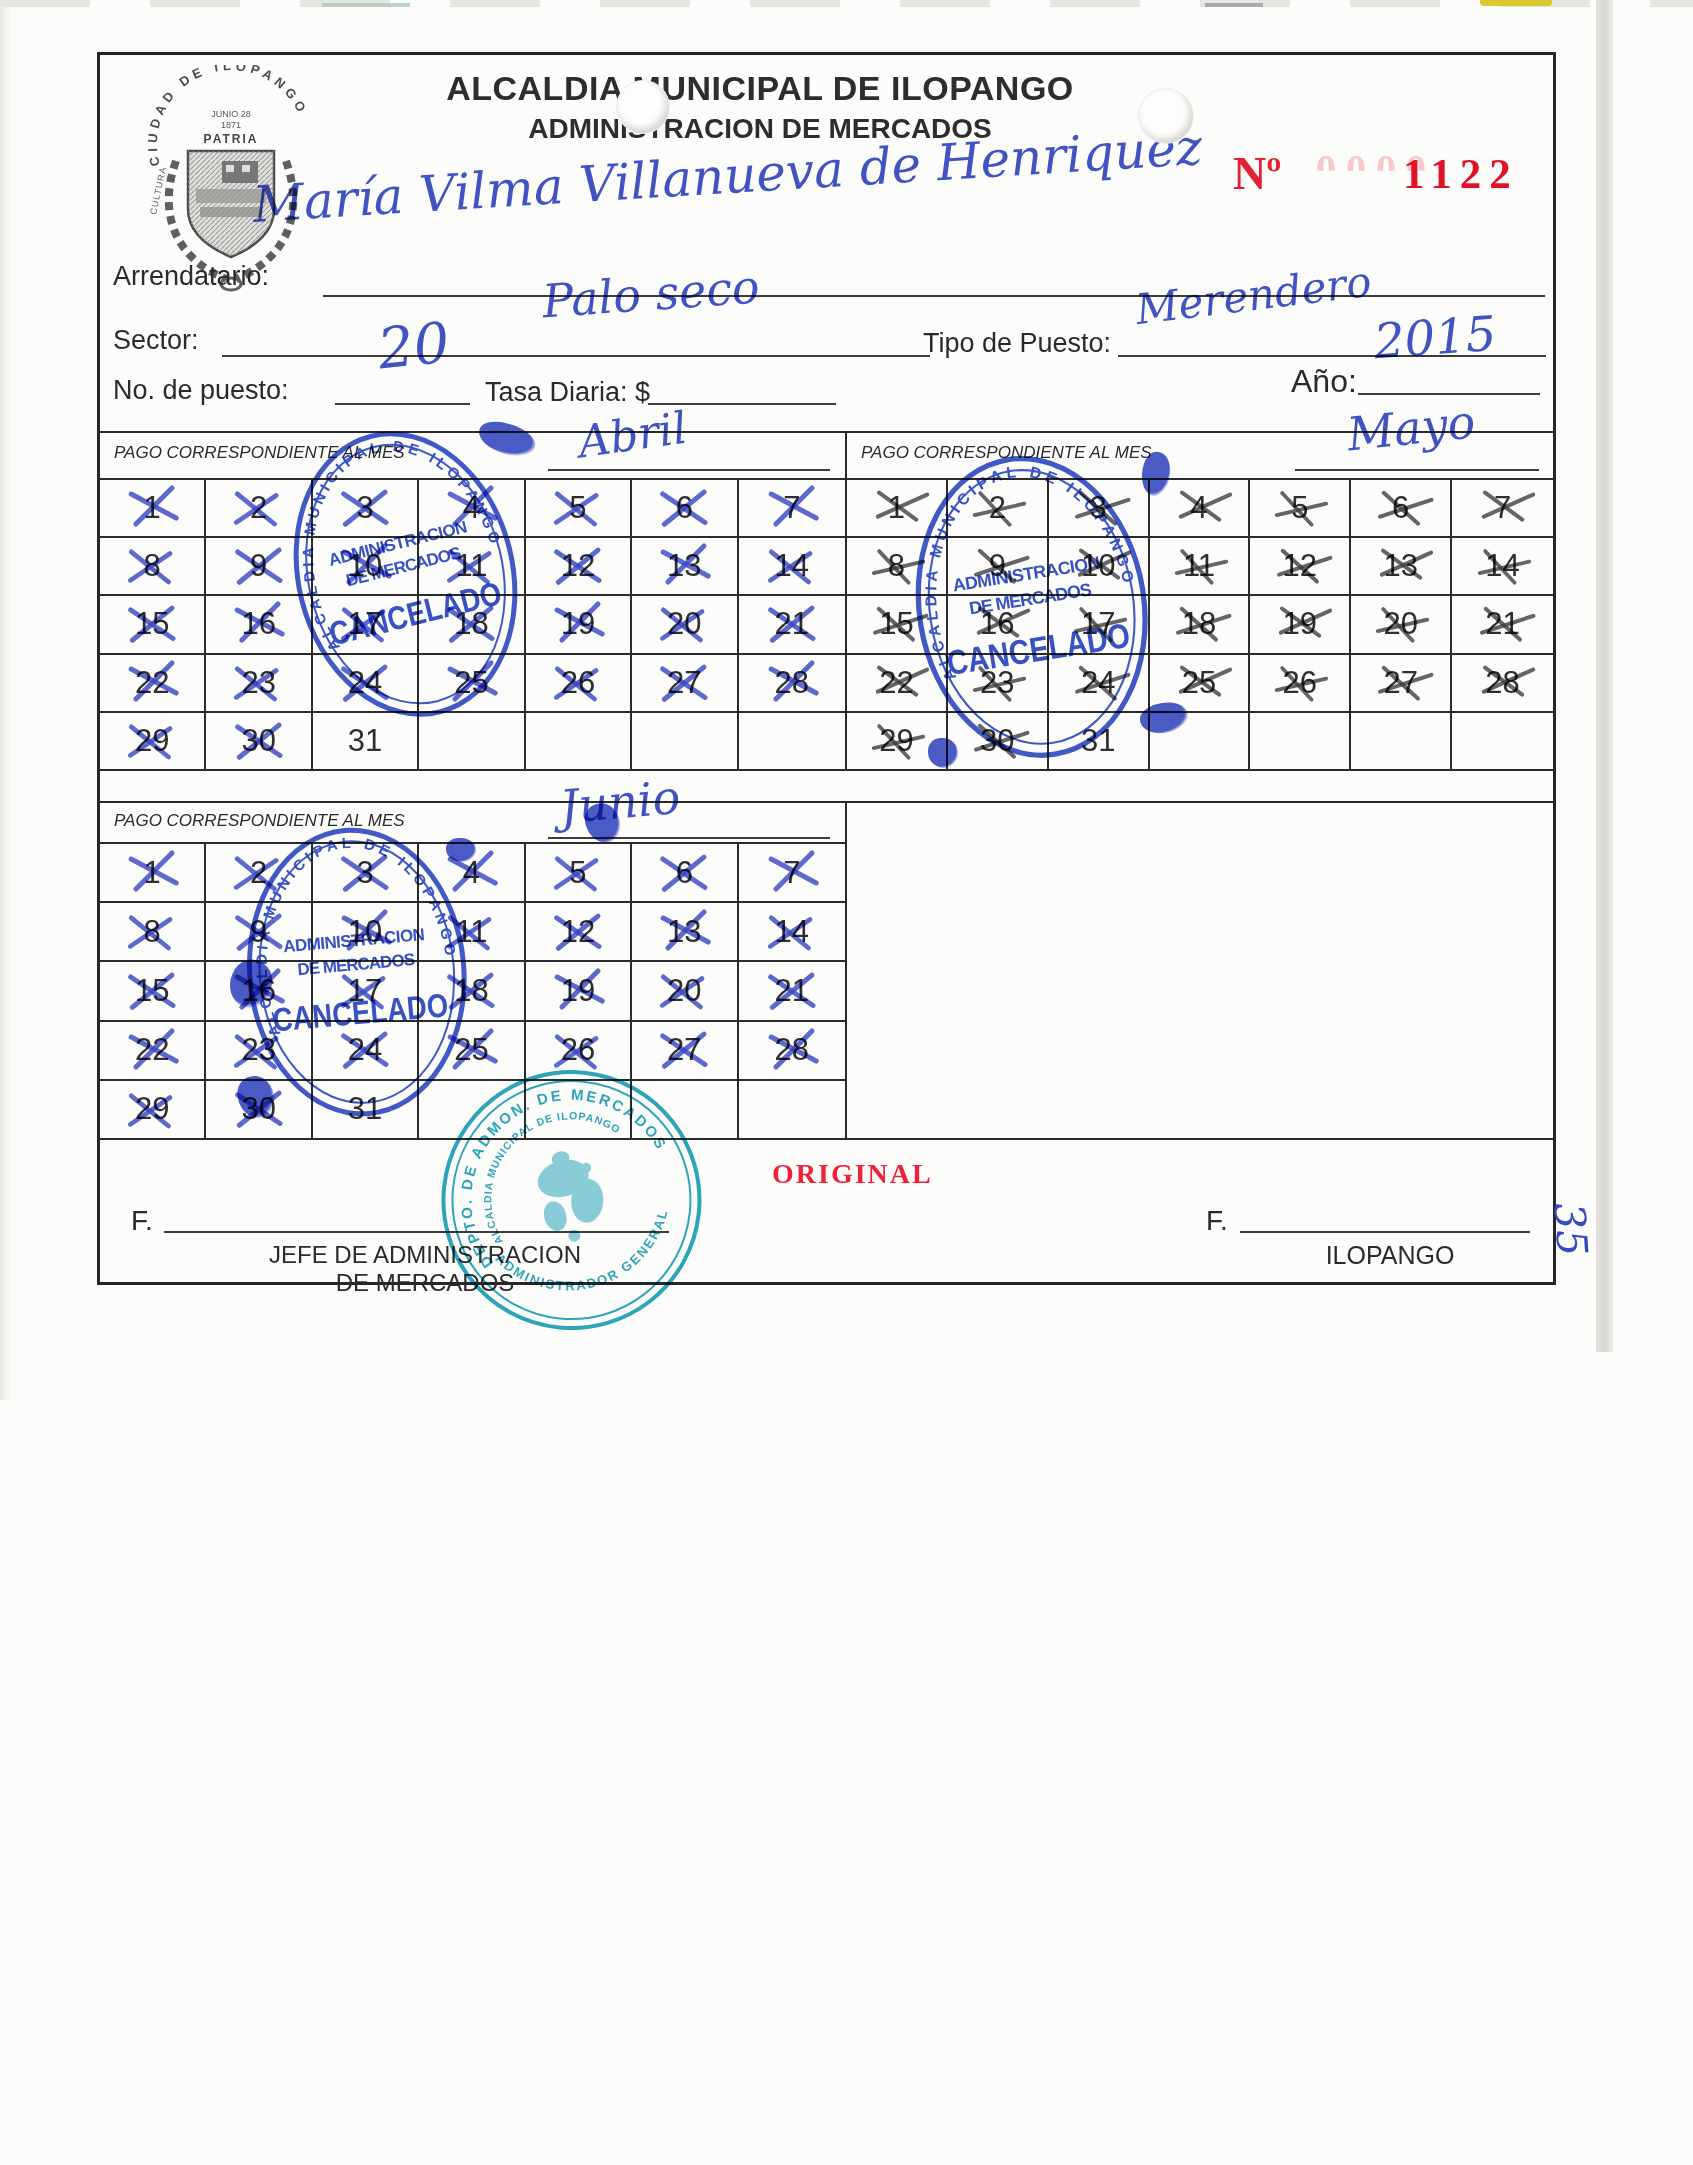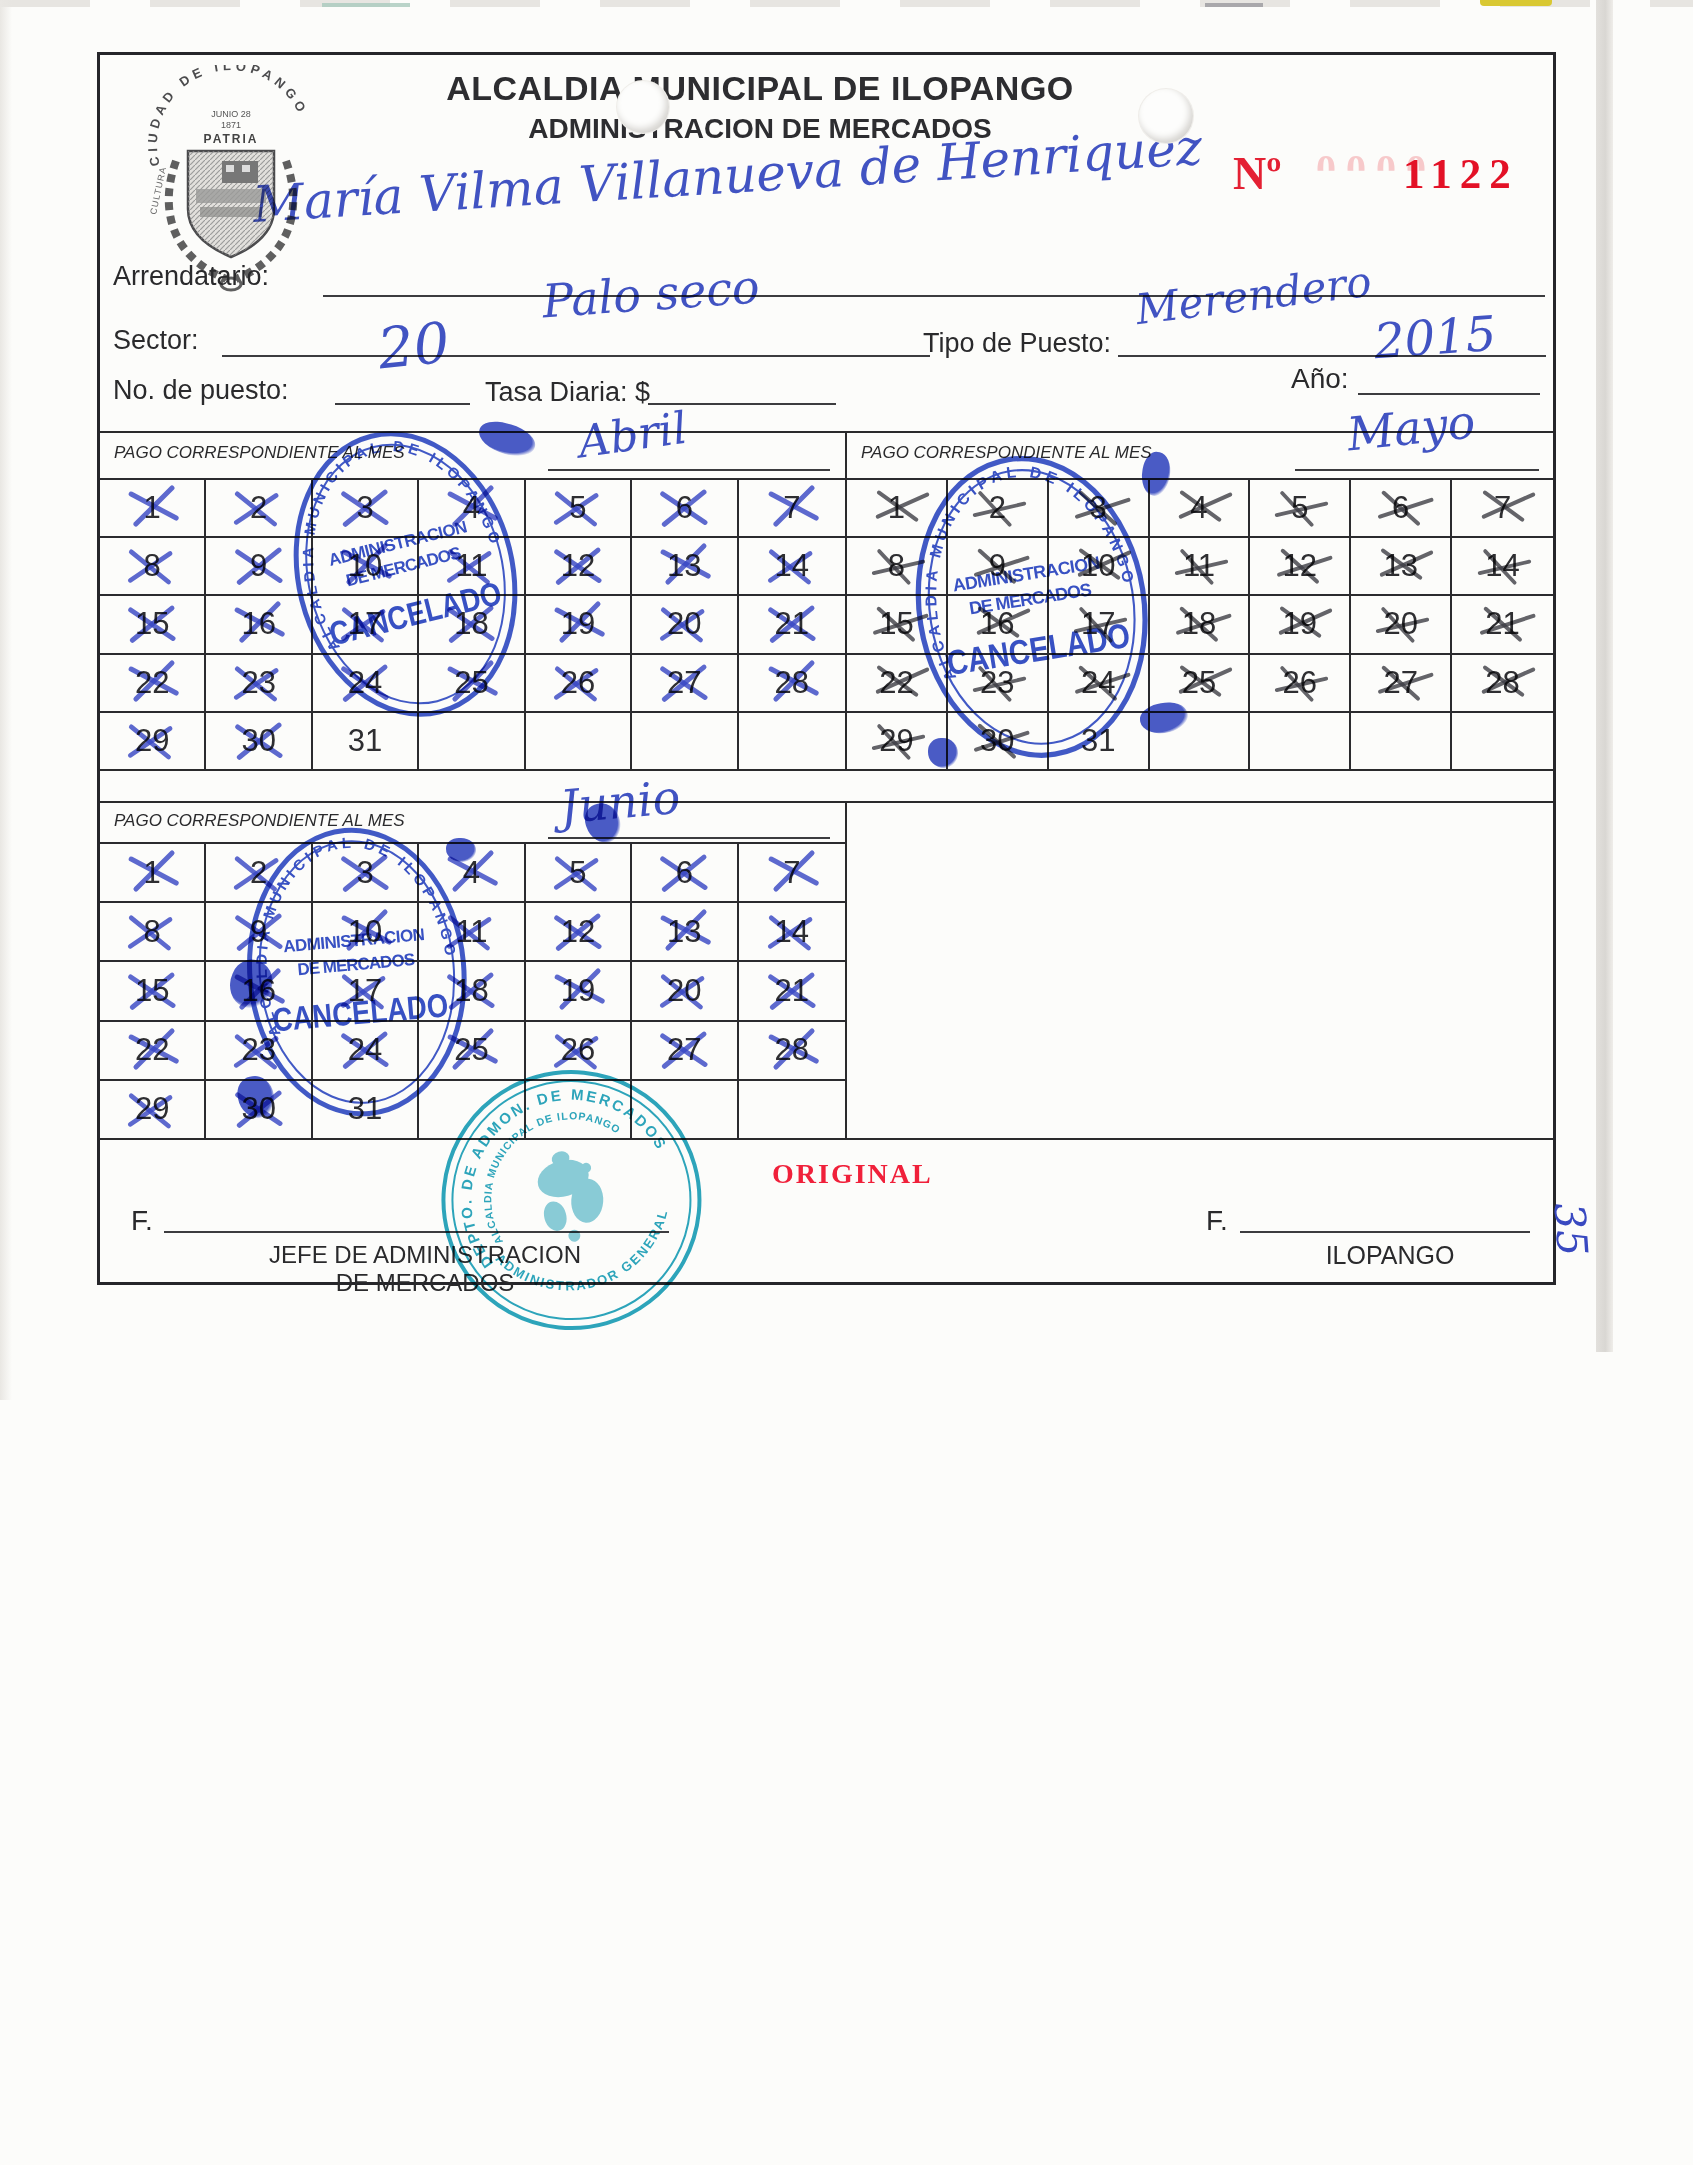--- a/index.html
+++ b/index.html
@@ -150,21 +150,21 @@
     <div class="uline" style="left:1018px;top:274px;width:428px;height:26px;"></div>
     <div class="hw" style="left:1035px;top:216px;font-size:42px;transform:rotate(-7deg);">Merendero</div>
 
     <div class="abs lbl" style="left:13px;top:320px;text-align:center;">No. de puesto:</div>
     <div class="uline" style="left:235px;top:322px;width:135px;height:26px;"></div>
     <div class="hw" style="left:278px;top:258px;font-size:56px;transform:rotate(-6deg);">20</div>
 
     <div class="abs lbl" style="left:385px;top:322px;text-align:right;">Tasa Diaria: $</div>
     <div class="uline" style="left:548px;top:322px;width:188px;height:26px;"></div>
 
-    <div class="abs lbl" style="left:1191px;top:308px;font-size:28px;">Año:</div>
+    <div class="abs lbl" style="left:1191px;top:308px;font-size:32px;">Año:</div>
     <div class="uline" style="left:1258px;top:312px;width:182px;height:26px;"></div>
     <div class="hw" style="left:1274px;top:254px;font-size:48px;transform:rotate(-4deg);">2015</div>
 
     <div class="band band1">
       <div class="divider"></div>
 
       <div class="panel panel-l">
         <div class="mtitle" style="top:10px;">PAGO CORRESPONDIENTE AL MES</div>
         <div class="mline" style="left:448px;top:14px;width:282px;height:22px;"></div>
         <div class="hw" style="left:478px;top:-24px;font-size:44px;transform:rotate(-8deg);">Abril</div>

